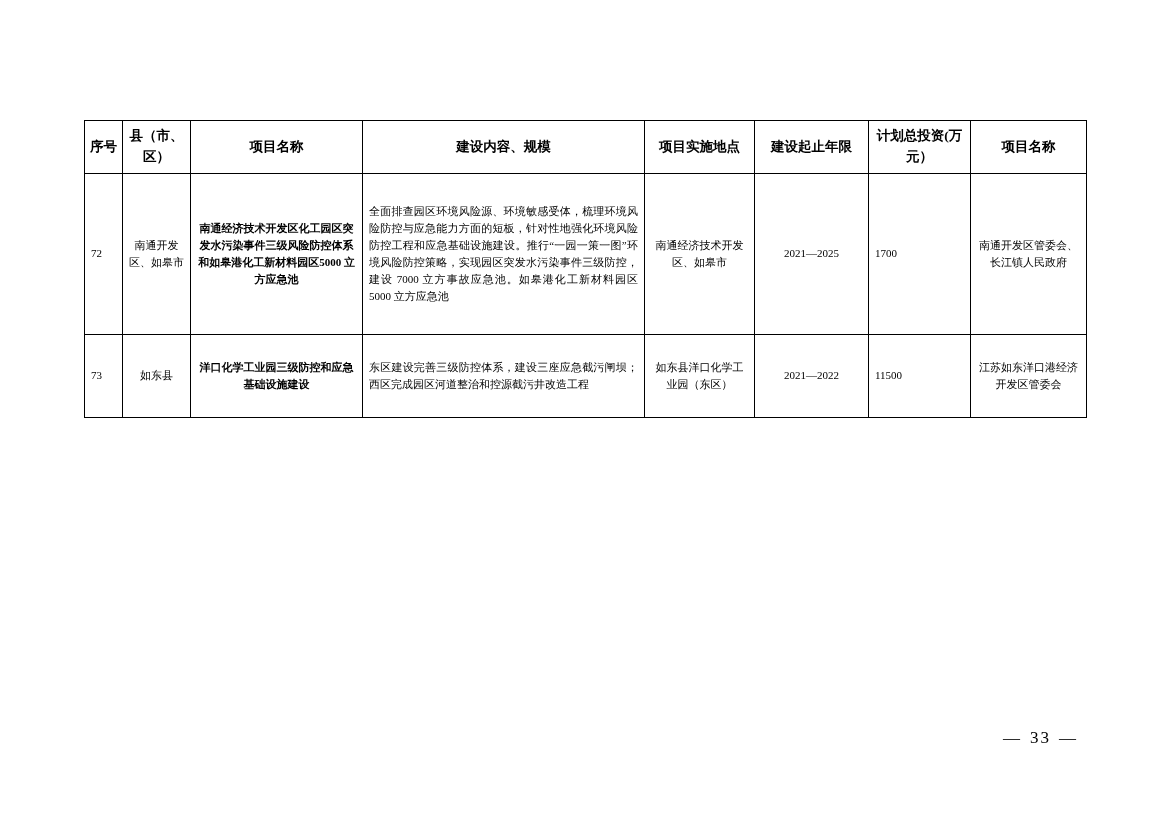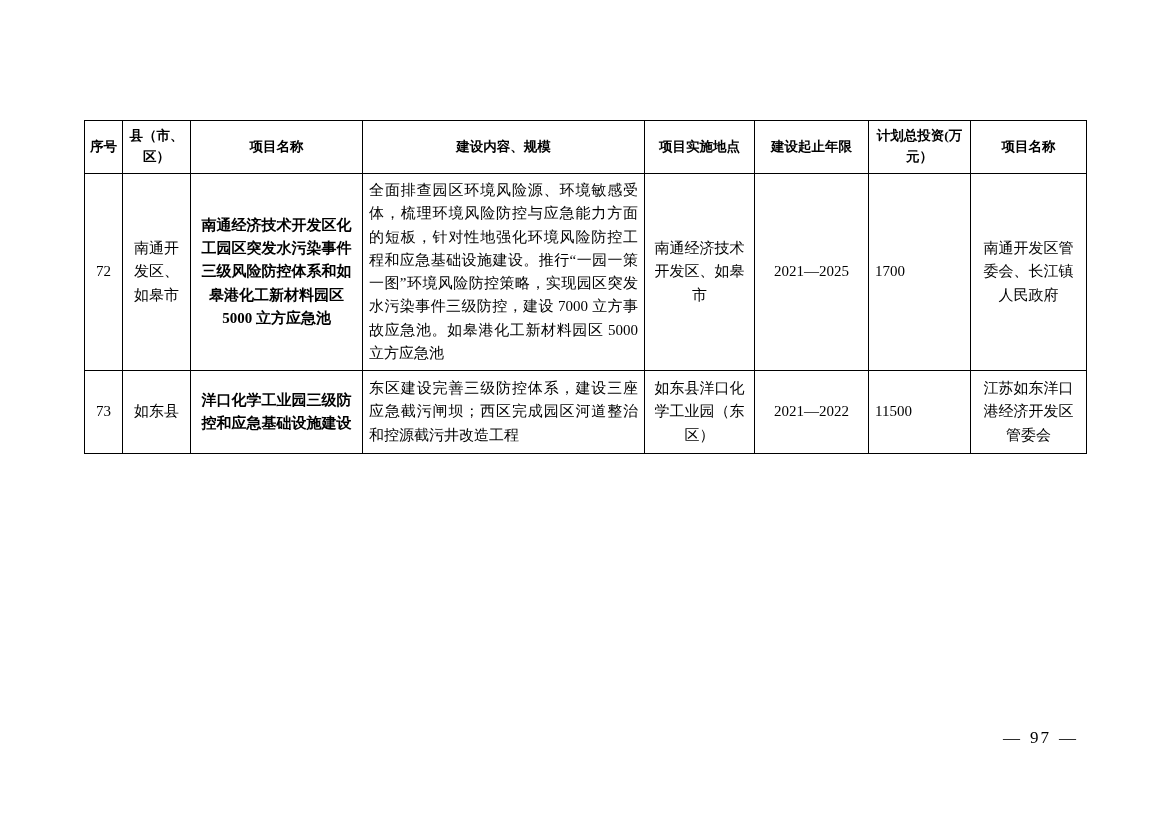--- a/index.html
+++ b/index.html
@@ -29,41 +29,40 @@
     width: 1002px;
     border-collapse: collapse;
     table-layout: fixed;
     padding-left: 24px;
   }
   table.doc-table th,
   table.doc-table td {
     border: 1px solid #000000;
     padding: 5px 6px;
     vertical-align: middle;
-    font-size: 15px;
+    font-size: 11px;
     line-height: 1.55;
   }
   table.doc-table thead th {
     text-align: center;
     font-weight: bold;
     font-size: 13.5px;
     height: 46px;
     padding: 3px 4px;
   }
   .col-seq { width: 38px; }
   .col-district { width: 68px; }
   .col-name { width: 172px; }
   .col-content { width: 282px; }
   .col-place { width: 110px; }
   .col-years { width: 114px; }
   .col-invest { width: 102px; }
   .col-unit { width: 116px; }
 
   td.c-seq {
-    text-align: center;
     font-size: 13.5px;
     font-family: Liberation Serif, serif;
   }
   td.c-district {
     text-align: center;
     font-size: 13px;
   }
   td.c-name {
     text-align: center;
     font-size: 13px;
@@ -154,16 +153,16 @@
         <td class="c-content">东区建设完善三级防控体系，建设三座应急截污闸坝；西区完成园区河道整治和控源截污井改造工程</td>
         <td class="c-place">如东县洋口化学工业园（东区）</td>
         <td class="c-years">2021—2022</td>
         <td class="c-invest">11500</td>
         <td class="c-unit">江苏如东洋口港经济开发区管委会</td>
       </tr>
     </tbody>
   </table>
 
   <div class="page-number">
-    <span class="dash">—</span><span>97</span><span class="dash">—</span>
+    <span class="dash">—</span><span>33</span><span class="dash">—</span>
   </div>
 
 </div>
 
 </body></html>

